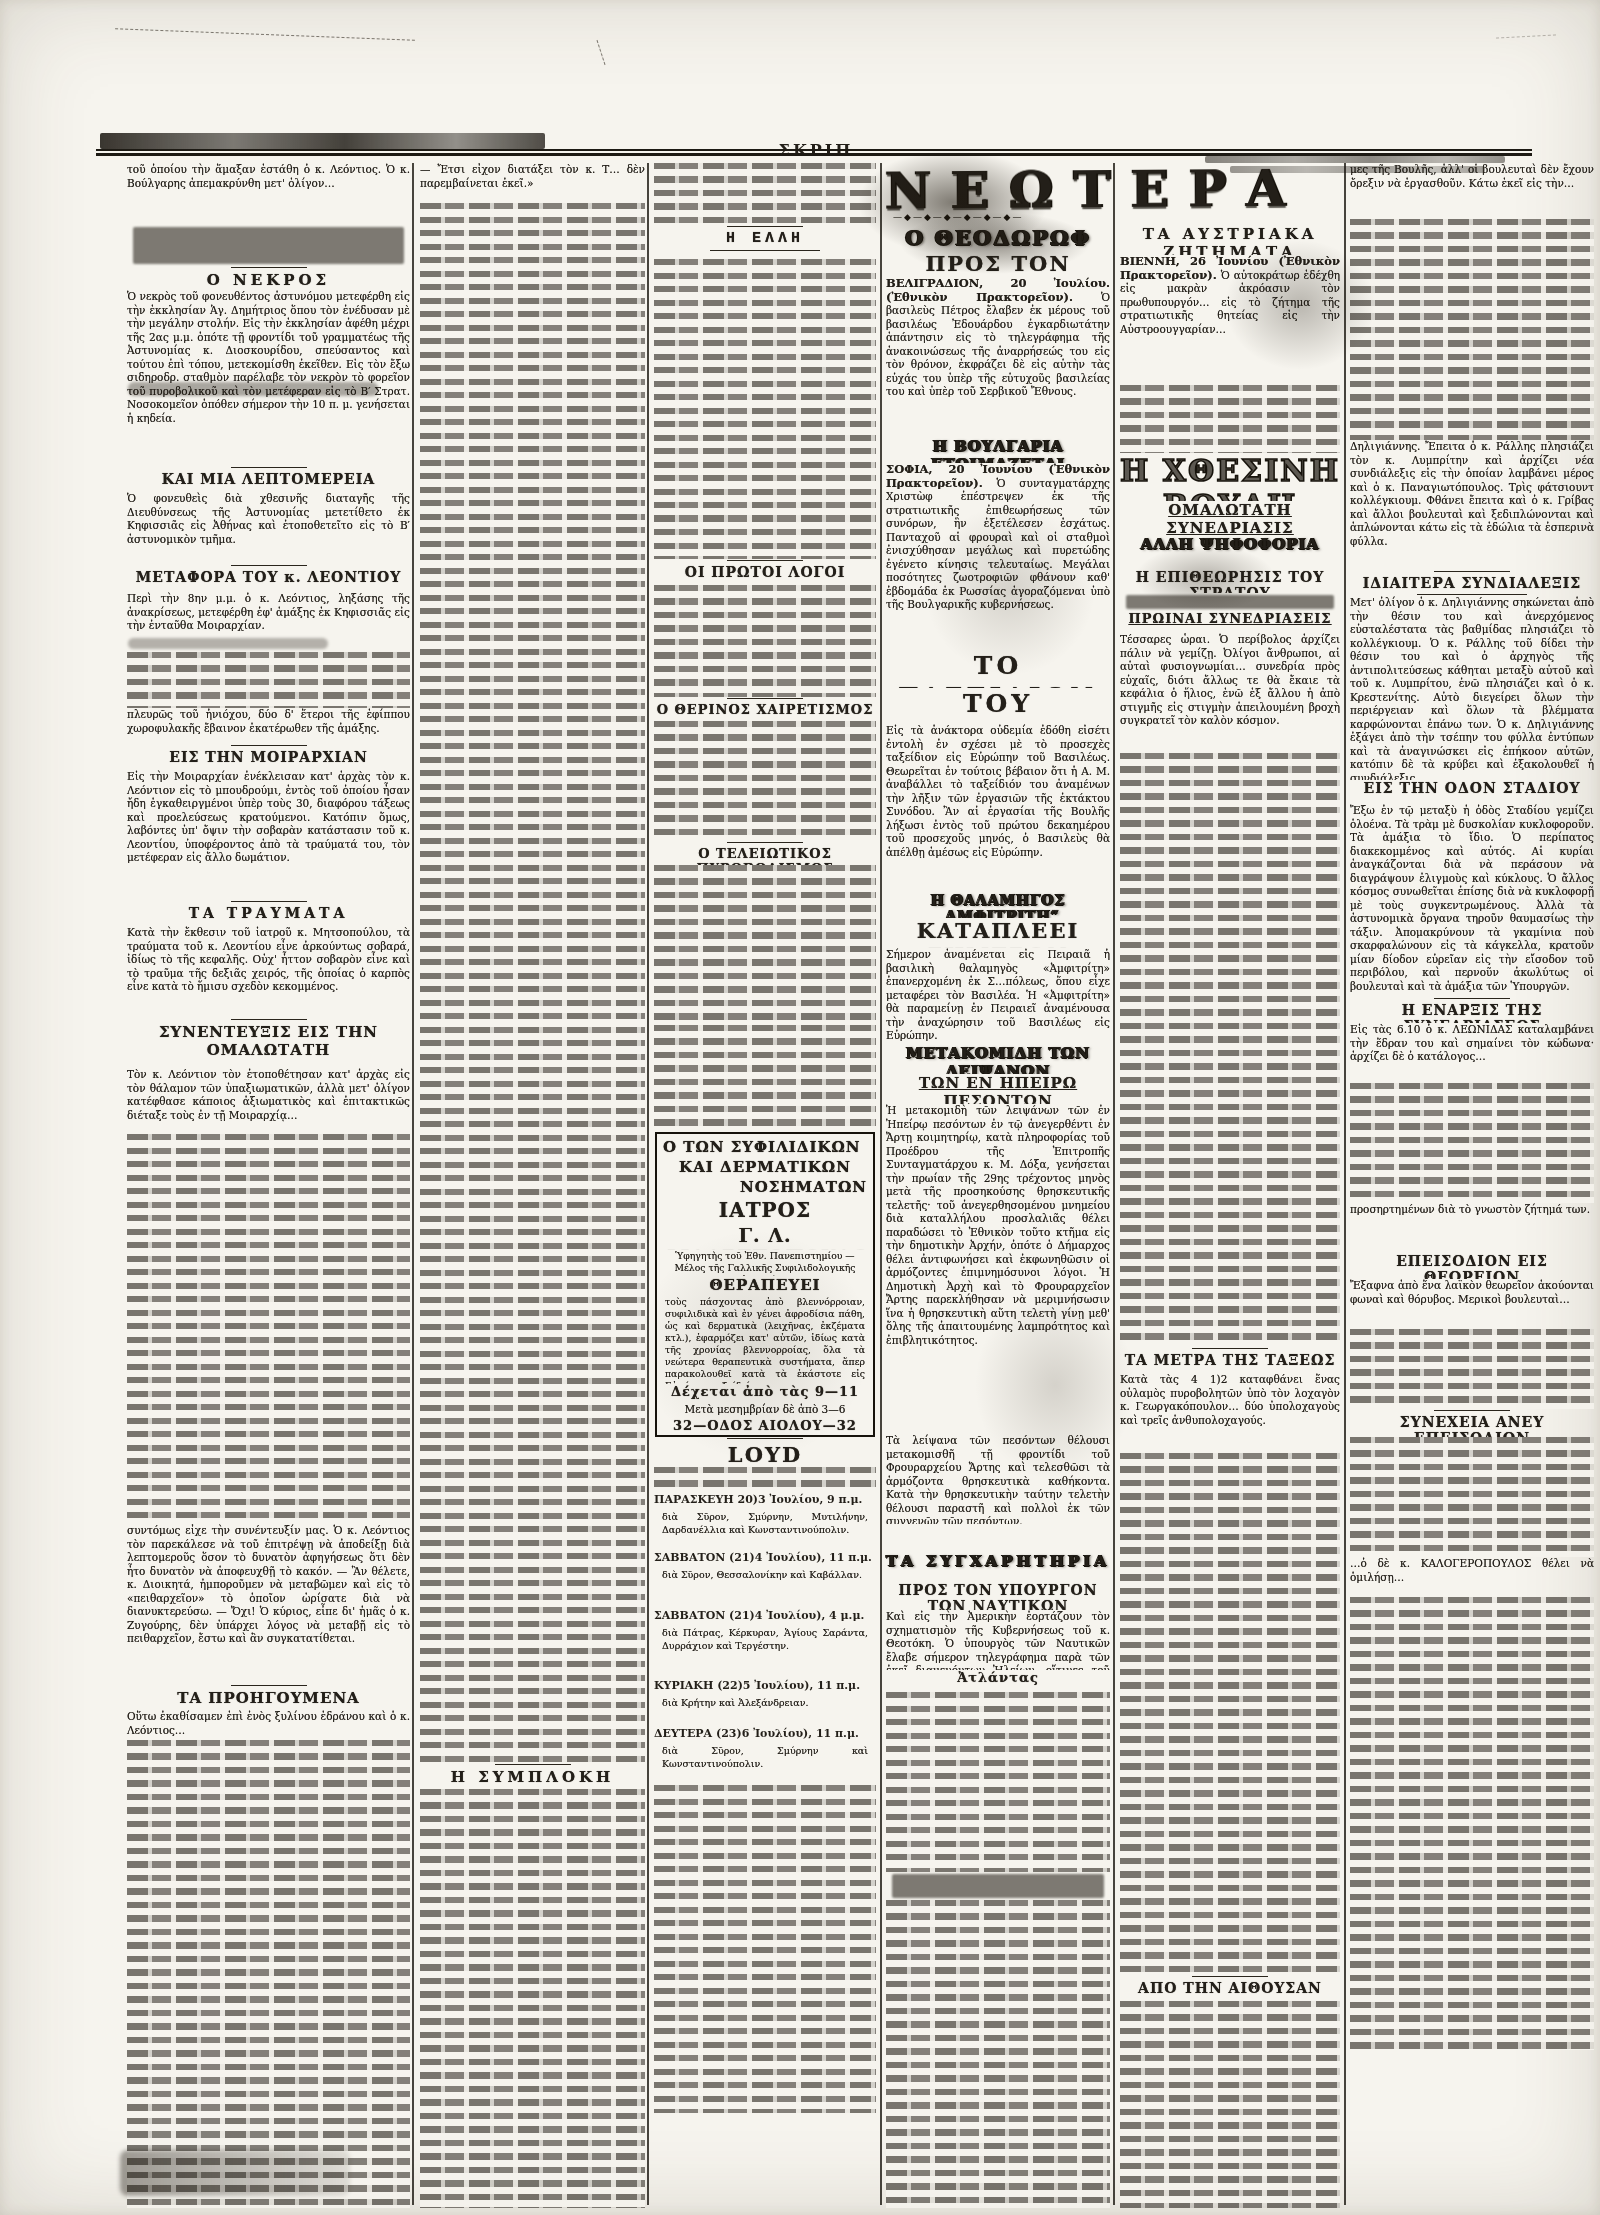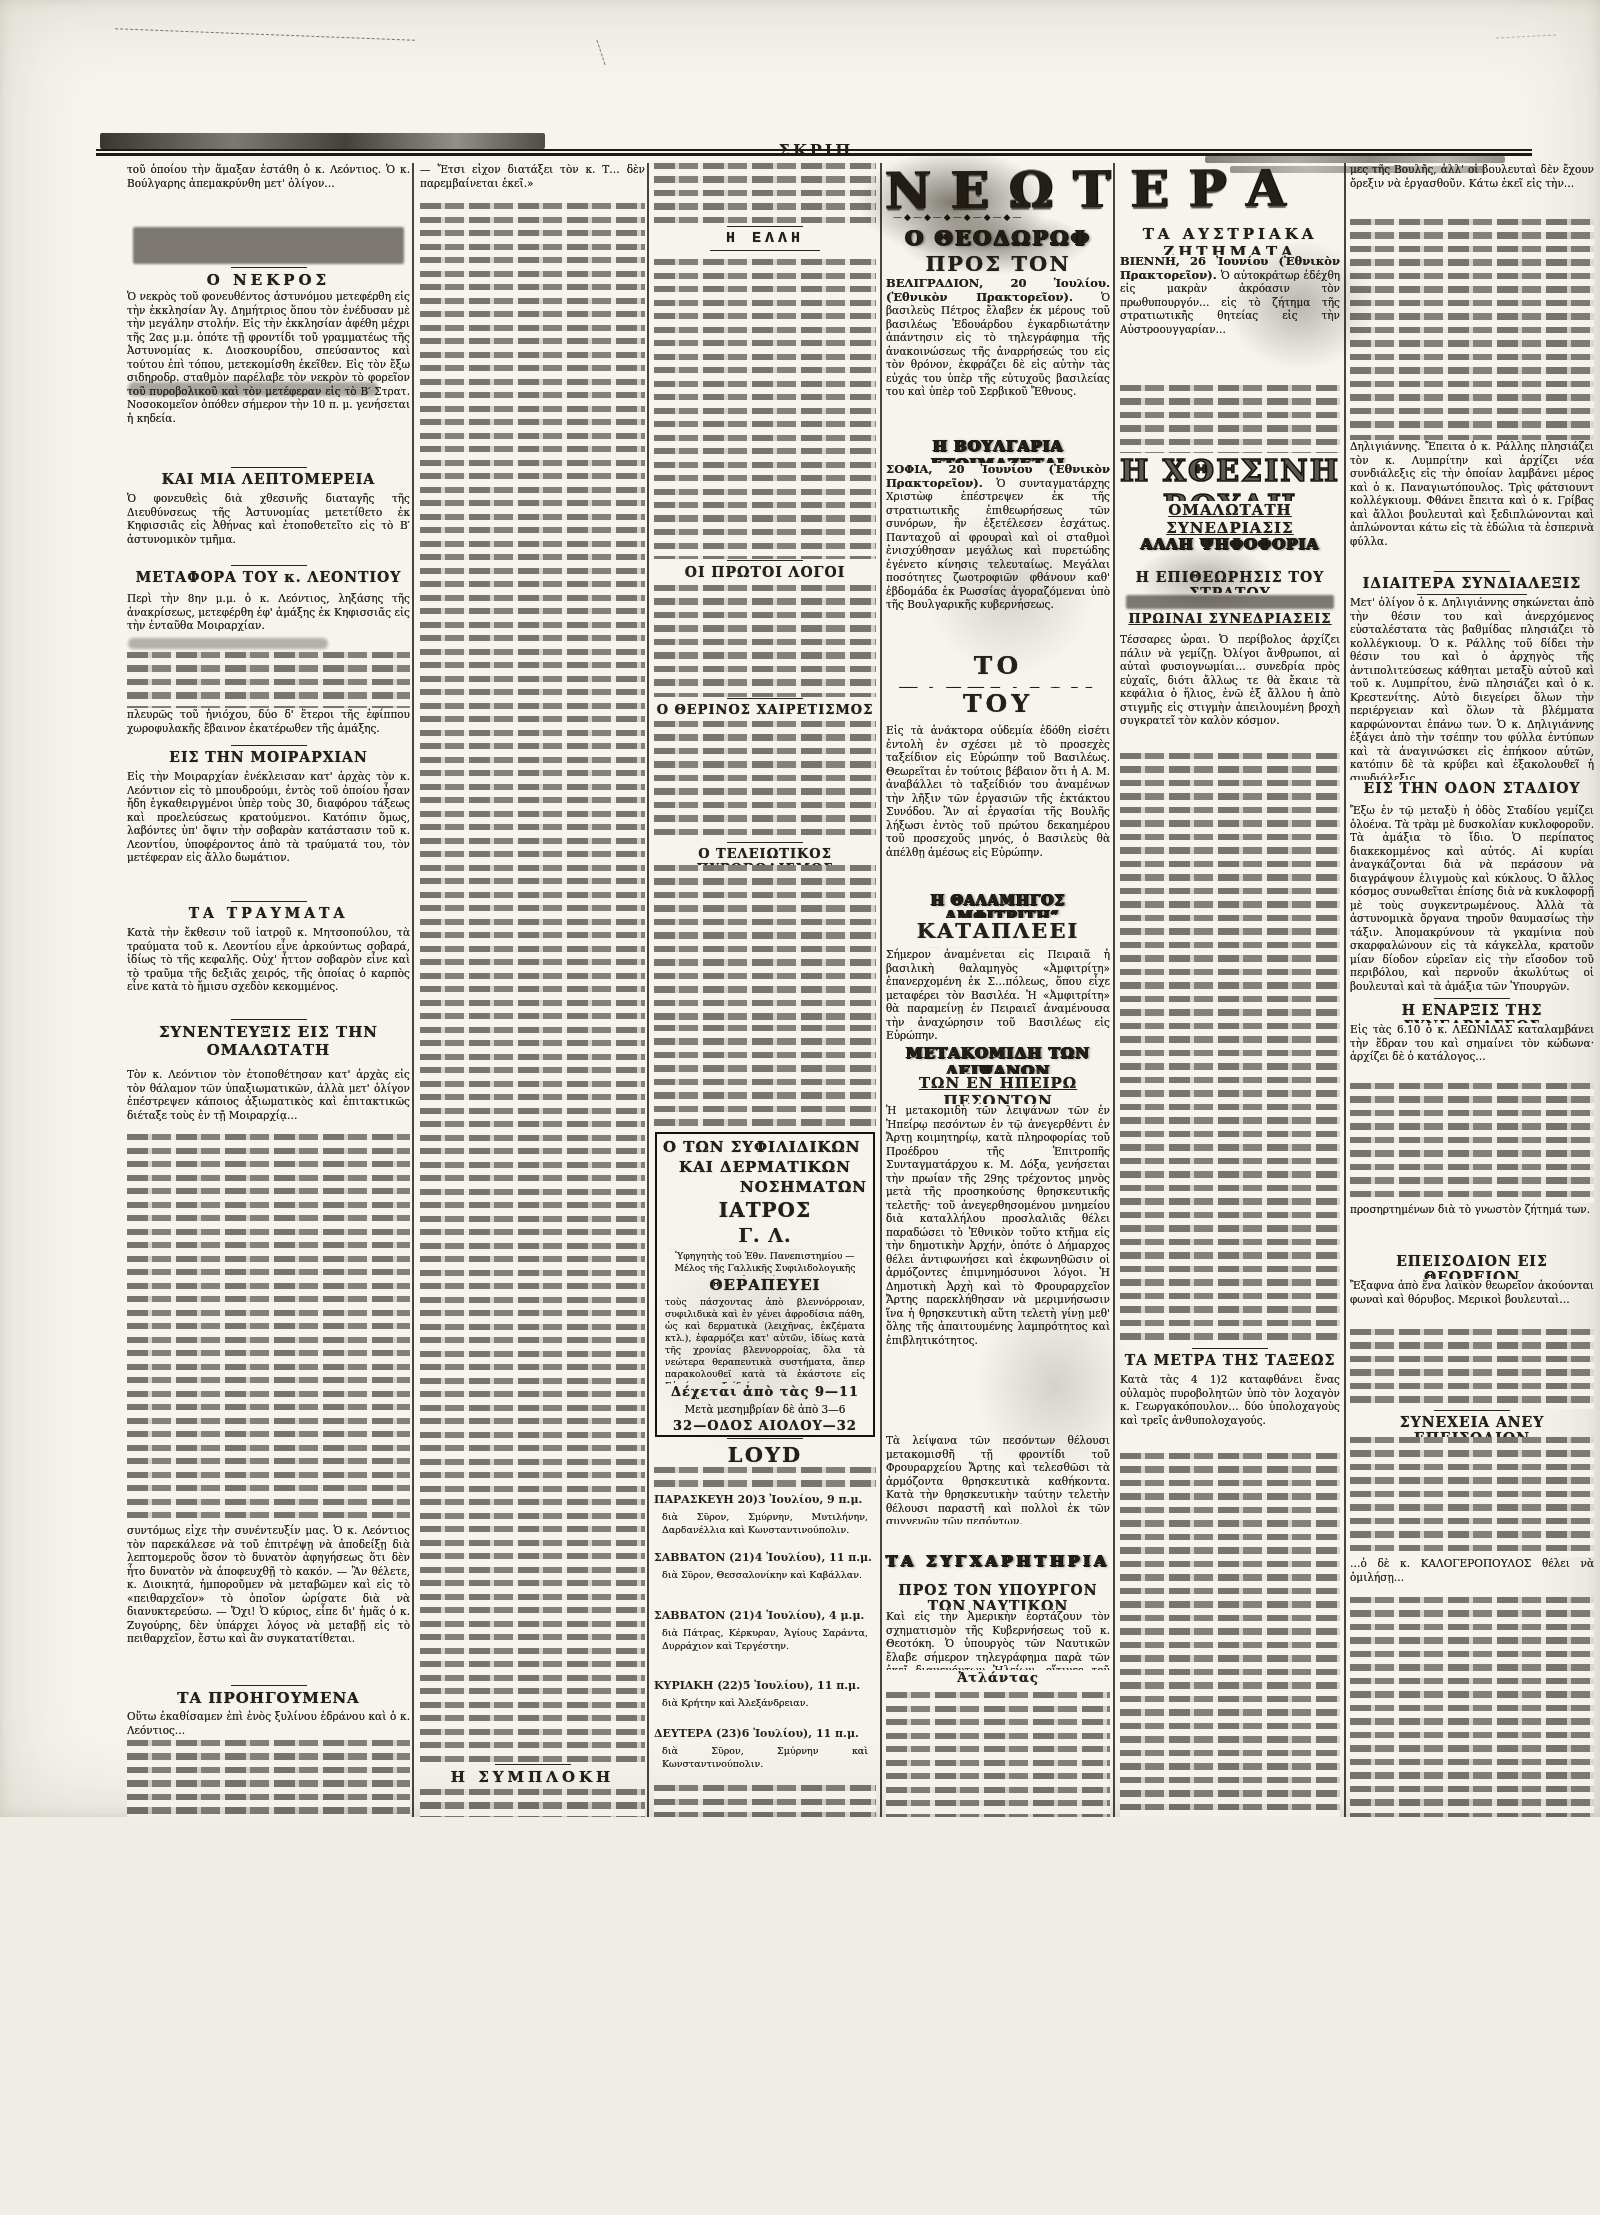--- a/index.html
+++ b/index.html
@@ -1,16 +1,16 @@
 <!DOCTYPE html>
 <html><head>
 <meta charset="utf-8">
 <style>
   html,body{margin:0;padding:0;background:#efede5;}
-  #page{position:relative;width:1600px;height:1817px;background:#f6f4ee;overflow:hidden;
+  #page{position:relative;width:1600px;height:2215px;background:#f6f4ee;overflow:hidden;
         font-family:"DejaVu Serif", serif;color:#231f19;
         box-shadow:inset 0 0 90px rgba(70,58,34,.16), inset 0 0 14px rgba(70,58,34,.12);}
   
   .hrule{position:absolute;background:#1d1a14;}
   .masthead{position:absolute;font-weight:bold;letter-spacing:3px;font-size:16px;filter:blur(.25px);}
   .smudgebar{background:linear-gradient(90deg,rgba(24,20,14,.85),rgba(24,20,14,.55) 30%,rgba(24,20,14,.8) 55%,rgba(24,20,14,.45) 80%,rgba(24,20,14,.75));
              filter:blur(.6px);border-radius:2px;}
   .abs{position:absolute;}
   
   .col{position:absolute;top:163px;height:2045px;overflow:hidden;}
@@ -90,21 +90,21 @@
       <div class="b" style="height: 72px;">Ὁ φονευθεὶς διὰ χθεσινῆς διαταγῆς τῆς Διευθύνσεως τῆς Ἀστυνομίας μετετίθετο ἐκ Κηφισσιᾶς εἰς Ἀθήνας καὶ ἐτοποθετεῖτο εἰς τὸ Β′ ἀστυνομικὸν τμῆμα.</div>
       <div class="head h14 orn" style="height: 28px;">ΜΕΤΑΦΟΡΑ ΤΟΥ κ. ΛΕΟΝΤΙΟΥ</div>
       <div class="b" style="height: 60px;">Περὶ τὴν 8ην μ.μ. ὁ κ. Λεόντιος, ληξάσης τῆς ἀνακρίσεως, μετεφέρθη ἐφ' ἁμάξης ἐκ Κηφισσιᾶς εἰς τὴν ἐνταῦθα Μοιραρχίαν.</div>
       <div class="greeked" style="height: 56px;"></div>
       <div class="b" style="height: 36px;">πλευρῶς τοῦ ἡνιόχου, δύο δ' ἕτεροι τῆς ἐφίππου χωροφυλακῆς ἔβαινον ἑκατέρωθεν τῆς ἁμάξης.</div>
       <div class="head h14 orn" style="height: 26px;">ΕΙΣ ΤΗΝ ΜΟΙΡΑΡΧΙΑΝ</div>
       <div class="b" style="height: 130px;">Εἰς τὴν Μοιραρχίαν ἐνέκλεισαν κατ' ἀρχὰς τὸν κ. Λεόντιον εἰς τὸ μπουδρούμι, ἐντὸς τοῦ ὁποίου ἦσαν ἤδη ἐγκαθειργμένοι ὑπὲρ τοὺς 30, διαφόρου τάξεως καὶ προελεύσεως κρατούμενοι. Κατόπιν ὅμως, λαβόντες ὑπ' ὄψιν τὴν σοβαρὰν κατάστασιν τοῦ κ. Λεοντίου, ὑποφέροντος ἀπὸ τὰ τραύματά του, τὸν μετέφεραν εἰς ἄλλο δωμάτιον.</div>
       <div class="head h14 hsp orn" style="height: 26px;">ΤΑ ΤΡΑΥΜΑΤΑ</div>
       <div class="b" style="height: 92px;">Κατὰ τὴν ἔκθεσιν τοῦ ἰατροῦ κ. Μητσοπούλου, τὰ τραύματα τοῦ κ. Λεοντίου εἶνε ἀρκούντως σοβαρά, ἰδίως τὸ τῆς κεφαλῆς. Οὐχ' ἧττον σοβαρὸν εἶνε καὶ τὸ τραῦμα τῆς δεξιᾶς χειρός, τῆς ὁποίας ὁ καρπὸς εἶνε κατὰ τὸ ἥμισυ σχεδὸν κεκομμένος.</div>
       <div class="head h15 orn" style="height: 50px;">ΣΥΝΕΝΤΕΥΞΙΣ ΕΙΣ ΤΗΝ ΟΜΑΛΩΤΑΤΗ</div>
-      <div class="b" style="height: 66px;">Τὸν κ. Λεόντιον τὸν ἐτοποθέτησαν κατ' ἀρχὰς εἰς τὸν θάλαμον τῶν ὑπαξιωματικῶν, ἀλλὰ μετ' ὀλίγον ἐπέστρεψεν κάποιος ἀξιωματικὸς καὶ ἐπιτακτικῶς διέταξε τοὺς ἐν τῇ Μοιραρχίᾳ…</div>
+      <div class="b" style="height: 66px;">Τὸν κ. Λεόντιον τὸν ἐτοποθέτησαν κατ' ἀρχὰς εἰς τὸν θάλαμον τῶν ὑπαξιωματικῶν, ἀλλὰ μετ' ὀλίγον κατέφθασε κάποιος ἀξιωματικὸς καὶ ἐπιτακτικῶς διέταξε τοὺς ἐν τῇ Μοιραρχίᾳ…</div>
       <div class="greeked" style="height: 390px;"></div>
       <div class="b" style="height: 160px;">συντόμως εἶχε τὴν συνέντευξίν μας. Ὁ κ. Λεόντιος τὸν παρεκάλεσε νὰ τοῦ ἐπιτρέψῃ νὰ ἀποδείξῃ διὰ λεπτομεροῦς ὅσον τὸ δυνατὸν ἀφηγήσεως ὅτι δὲν ἦτο δυνατὸν νὰ ἀποφευχθῇ τὸ κακόν. — Ἂν θέλετε, κ. Διοικητά, ἠμποροῦμεν νὰ μεταβῶμεν καὶ εἰς τὸ «πειθαρχεῖον» τὸ ὁποῖον ὡρίσατε διὰ νὰ διανυκτερεύσω. — Ὄχι! Ὁ κύριος, εἶπε δι' ἡμᾶς ὁ κ. Ζυγούρης, δὲν ὑπάρχει λόγος νὰ μεταβῇ εἰς τὸ πειθαρχεῖον, ἔστω καὶ ἂν συγκατατίθεται.</div>
       <div class="head h15 orn" style="height: 26px;">ΤΑ ΠΡΟΗΓΟΥΜΕΝΑ</div>
       <div class="b" style="height: 30px;">Οὕτω ἐκαθίσαμεν ἐπὶ ἑνὸς ξυλίνου ἑδράνου καὶ ὁ κ. Λεόντιος…</div>
       <div class="greeked" style="height: 472px;"></div>
     </div>
   <div class="col" id="col-1" style="left:418px;width:229px;">
       <div class="b" style="height: 40px;">— Ἔτσι εἶχον διατάξει τὸν κ. Τ… δὲν παρεμβαίνεται ἐκεῖ.»</div>
       <div class="greeked" style="height: 1560px;"></div>
       <div class="head h15 hsp orn" style="height: 26px;">Η ΣΥΜΠΛΟΚΗ</div>

